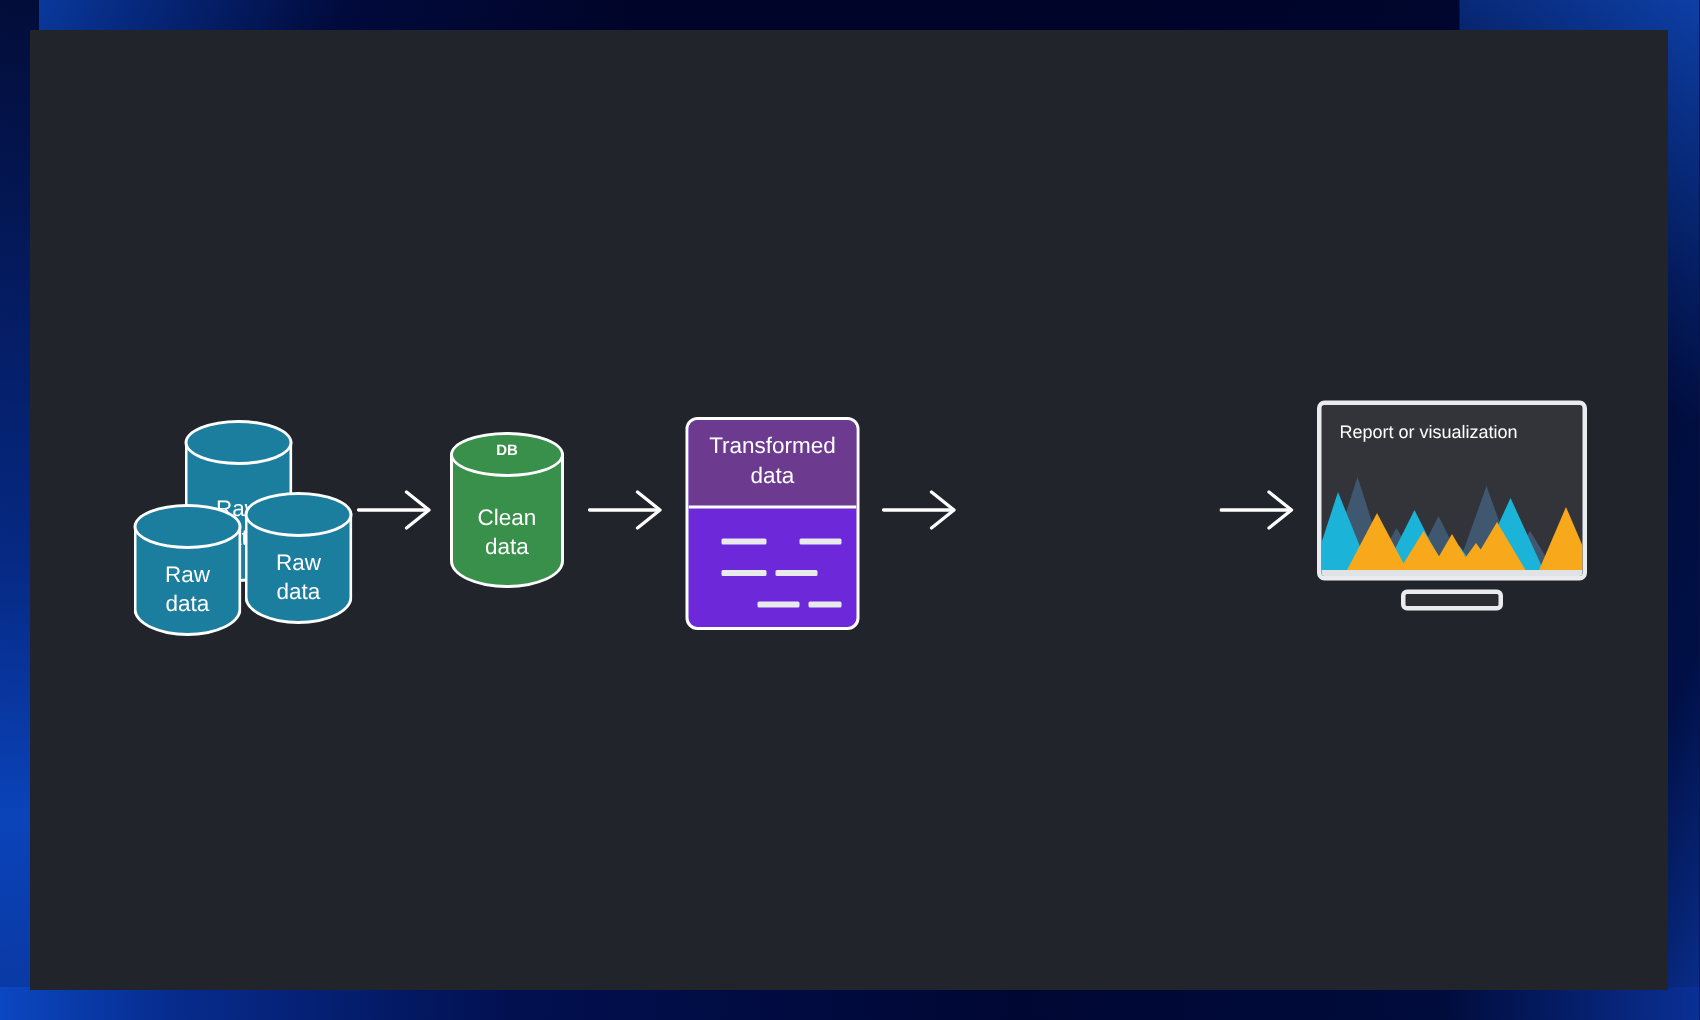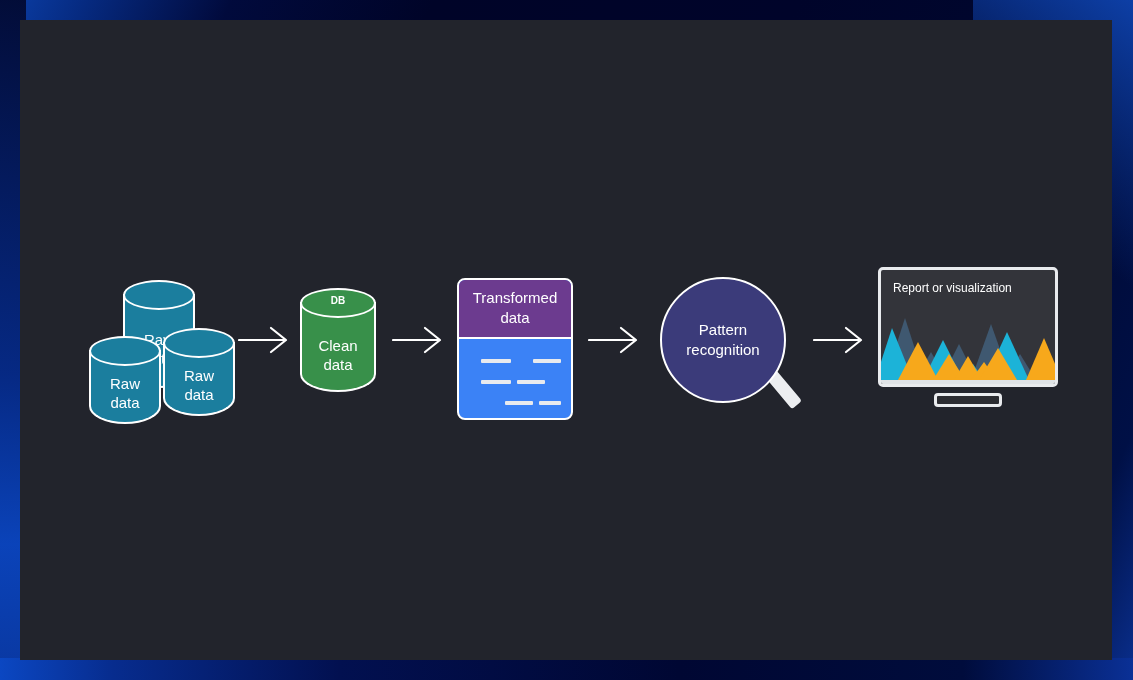--- a/index.html
+++ b/index.html
@@ -83,21 +83,21 @@
 
   
   .arrow { position: absolute; }
 
   
   .card {
     position: absolute;
     border: 2px solid #ffffff;
     border-radius: 8px;
     overflow: hidden;
-    background: #3b82f6;
+    background: #6d28d9;
   }
   .card .head {
     background: var(--accent);
     color: #ffffff;
     font-size: 15px;
     line-height: 20px;
     text-align: center;
     padding: 8px 6px 9px;
     border-bottom: 2px solid #ffffff;
   }
@@ -239,29 +239,20 @@
       </div>
     </div>
 
     <div class="arrow" style="left:568px; top:305px;">
       <svg width="52" height="30" viewBox="0 0 52 30">
         <path d="M1 15 H46" stroke="#ffffff" stroke-width="2.2" fill="none" stroke-linecap="round"></path>
         <path d="M33 3 L48 15 L33 27" stroke="#ffffff" stroke-width="2.2" fill="none" stroke-linecap="round" stroke-linejoin="round"></path>
       </svg>
     </div>
 
-    <div class="mag" style="left:640px; top:257px; width:160px; height:150px; --lens:#3b3b7a;">
-      <div class="handle"></div>
-      <div class="lens">
-        <span>
-          <span>Pattern</span><br>
-          <span>recognition</span>
-        </span>
-      </div>
-    </div>
 
     <div class="arrow" style="left:793px; top:305px;">
       <svg width="52" height="30" viewBox="0 0 52 30">
         <path d="M1 15 H46" stroke="#ffffff" stroke-width="2.2" fill="none" stroke-linecap="round"></path>
         <path d="M33 3 L48 15 L33 27" stroke="#ffffff" stroke-width="2.2" fill="none" stroke-linecap="round" stroke-linejoin="round"></path>
       </svg>
     </div>
 
     <div class="monitor" style="left:858px; top:247px; width:180px; height:145px;">
       <div class="frame">

